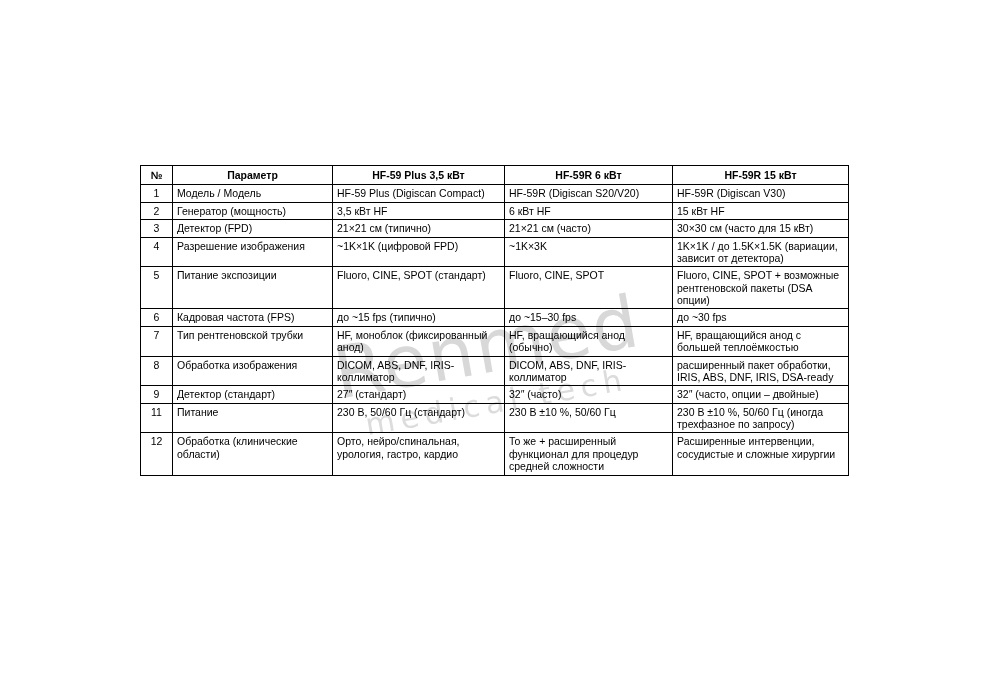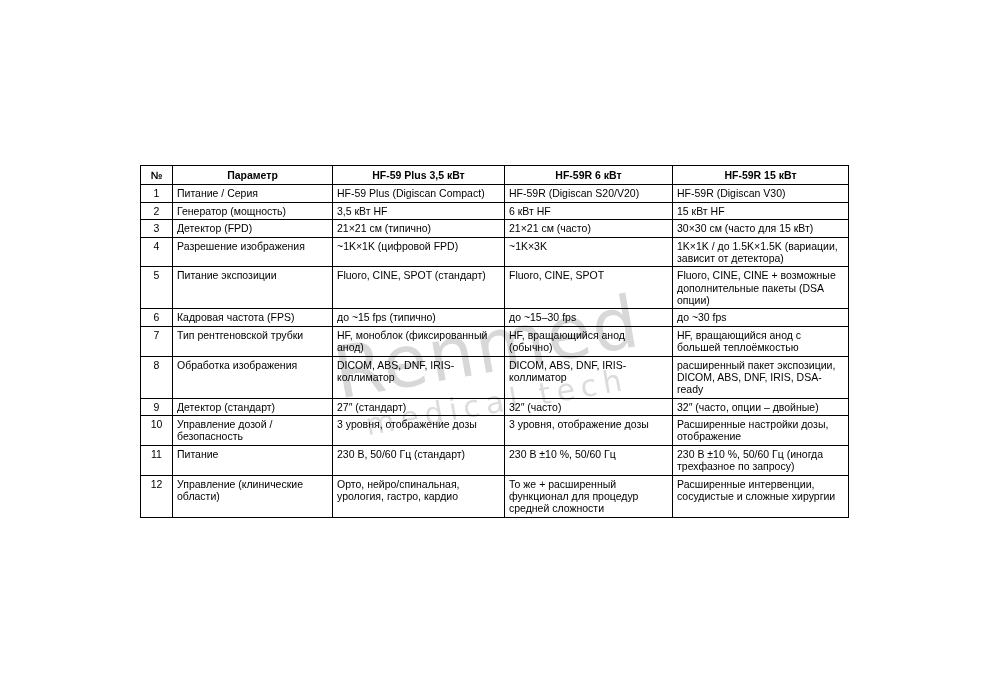--- a/index.html
+++ b/index.html
@@ -105,21 +105,21 @@
         <th>№</th>
         <th>Параметр</th>
         <th>HF-59 Plus 3,5 кВт</th>
         <th>HF-59R 6 кВт</th>
         <th>HF-59R 15 кВт</th>
       </tr>
     </thead>
     <tbody>
       <tr>
         <td class="num">1</td>
-        <td class="param">Питание / Серия</td>
+        <td class="param">Модель / Модель</td>
         <td>HF-59 Plus (Digiscan Compact)</td>
         <td>HF-59R (Digiscan S20/V20)</td>
         <td>HF-59R (Digiscan V30)</td>
       </tr>
       <tr>
         <td class="num">2</td>
         <td class="param">Генератор (мощность)</td>
         <td>3,5 кВт HF</td>
         <td>6 кВт HF</td>
         <td>15 кВт HF</td>
@@ -136,66 +136,59 @@
         <td class="param">Разрешение изображения</td>
         <td>~1K×1K (цифровой FPD)</td>
         <td>~1K×3K</td>
         <td>1K×1K / до 1.5K×1.5K (вариации, зависит от детектора)</td>
       </tr>
       <tr>
         <td class="num">5</td>
         <td class="param">Питание экспозиции</td>
         <td>Fluoro, CINE, SPOT (стандарт)</td>
         <td>Fluoro, CINE, SPOT</td>
-        <td>Fluoro, CINE, CINE + возможные дополнительные пакеты (DSA опции)</td>
+        <td>Fluoro, CINE, SPOT + возможные рентгеновской пакеты (DSA опции)</td>
       </tr>
       <tr>
         <td class="num">6</td>
         <td class="param">Кадровая частота (FPS)</td>
         <td>до ~15 fps (типично)</td>
         <td>до ~15–30 fps</td>
         <td>до ~30 fps</td>
       </tr>
       <tr>
         <td class="num">7</td>
         <td class="param">Тип рентгеновской трубки</td>
         <td>HF, моноблок (фиксированный анод)</td>
         <td>HF, вращающийся анод (обычно)</td>
         <td>HF, вращающийся анод с большей теплоёмкостью</td>
       </tr>
       <tr>
         <td class="num">8</td>
         <td class="param">Обработка изображения</td>
         <td>DICOM, ABS, DNF, IRIS-коллиматор</td>
         <td>DICOM, ABS, DNF, IRIS-коллиматор</td>
-        <td>расширенный пакет экспозиции, DICOM, ABS, DNF, IRIS, DSA-ready</td>
+        <td>расширенный пакет обработки, IRIS, ABS, DNF, IRIS, DSA-ready</td>
       </tr>
       <tr>
         <td class="num">9</td>
         <td class="param">Детектор (стандарт)</td>
         <td>27″ (стандарт)</td>
         <td>32″ (часто)</td>
         <td>32″ (часто, опции – двойные)</td>
-      </tr>
-      <tr>
-        <td class="num">10</td>
-        <td class="param">Управление дозой / безопасность</td>
-        <td>3 уровня, отображение дозы</td>
-        <td>3 уровня, отображение дозы</td>
-        <td>Расширенные настройки дозы, отображение</td>
       </tr>
       <tr>
         <td class="num">11</td>
         <td class="param">Питание</td>
         <td>230 В, 50/60 Гц (стандарт)</td>
         <td>230 В ±10 %, 50/60 Гц</td>
         <td>230 В ±10 %, 50/60 Гц (иногда трехфазное по запросу)</td>
       </tr>
       <tr>
         <td class="num">12</td>
-        <td class="param">Управление (клинические области)</td>
+        <td class="param">Обработка (клинические области)</td>
         <td>Орто, нейро/спинальная, урология, гастро, кардио</td>
         <td>То же + расширенный функционал для процедур средней сложности</td>
         <td>Расширенные интервенции, сосудистые и сложные хирургии</td>
       </tr>
     </tbody>
   </table>
 </div>
 
 </body></html>

